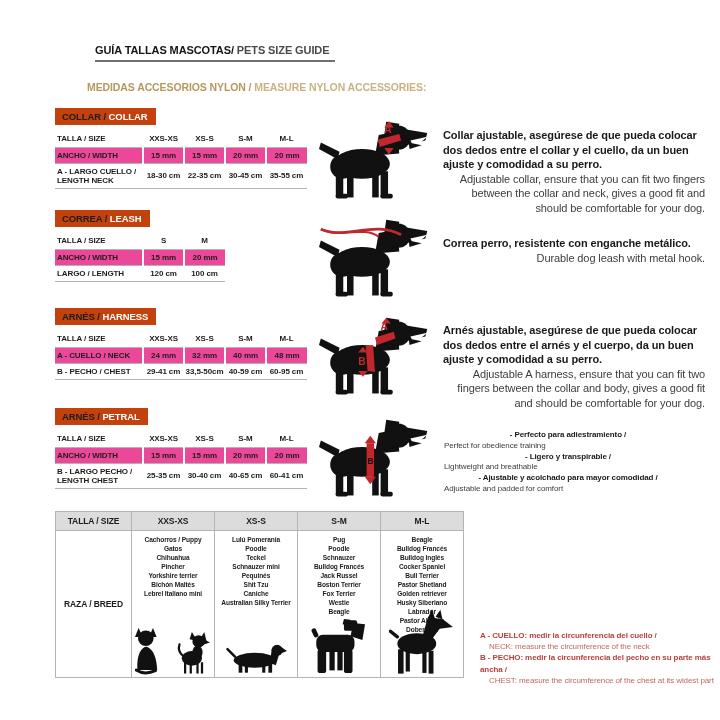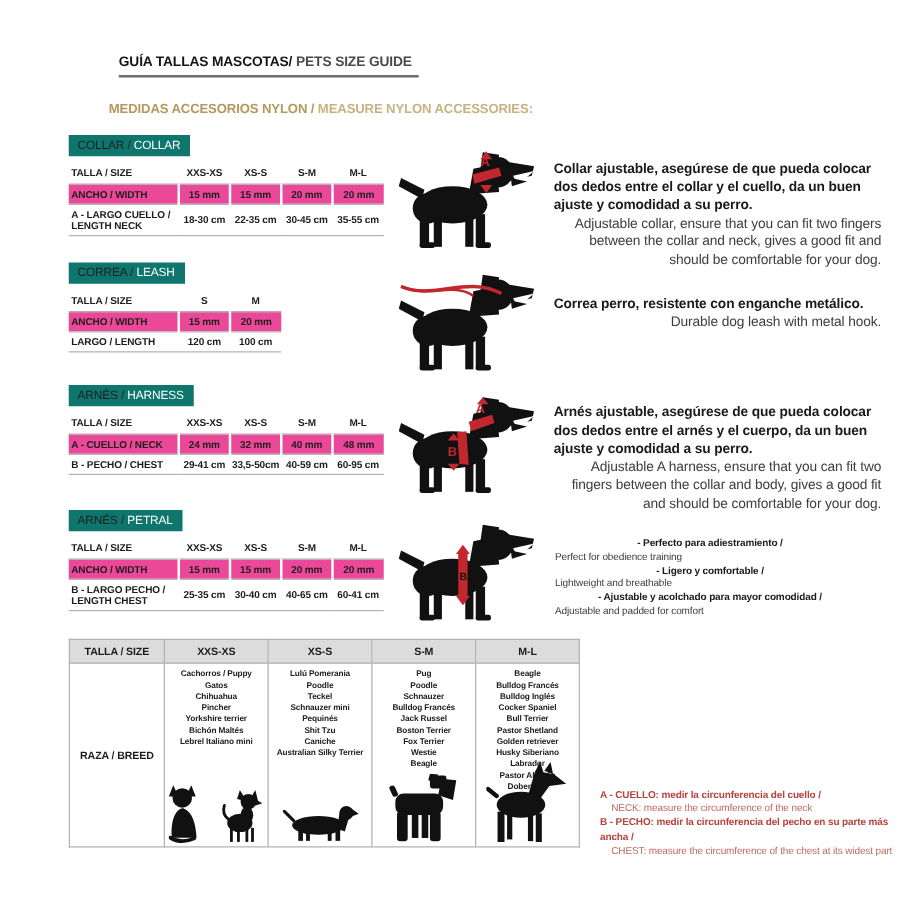--- a/index.html
+++ b/index.html
@@ -11,22 +11,22 @@
   }
   
   .title { position:absolute; left:55px; top:44px; font-size:11px; font-weight:bold;
            border-bottom:2px solid #6f6f6f; padding-bottom:4px; padding-right:6px;margin-left:40px; }
   .title .t-es { color:#151515; }
   .title .t-en { color:#4a4a4a; }
   .subtitle { position:absolute; left:55px; top:81px; font-size:10.5px; font-weight:bold; }
   .subtitle .s-es { color:#b5985c;padding-left:32px; }
   .subtitle .s-en { color:#c9b282; }
   
-  .badge { position:absolute; left:55px; background:#0f766e; padding:3px 8px 3px 7px;
-           font-size:9.5px; font-weight:normal; white-space:nowrap; }
+  .badge { position:absolute; left:55px; background:#c2410c; padding:3px 8px 3px 7px;
+           font-size:9.5px; font-weight:bold; white-space:nowrap; }
   .badge .b-es { color:#1d1d1d; }
   .badge .b-en { color:#ffffff; }
   
   table.spec { position:absolute; left:55px; border-collapse:collapse;
                font-size:8px; font-weight:bold; color:#1c1c1c;
                border-bottom:1px solid #b3b3b3; }
   table.spec td { border-top:1px solid #b3b3b3; text-align:center; padding:3px 1px; height:16px; }
   table.spec tr:first-child td { border-top:none; }
   table.spec td.lbl { text-align:left; width:88px; padding-left:2px; }
   table.spec td.v { width:41px; }
@@ -253,21 +253,21 @@
       <use href="#sym-dog"></use>
       <rect class="red" x="51" y="27" width="8" height="36"></rect>
       <polygon class="red" points="55,19 49,27 61,27"></polygon>
       <text class="mark-dark" x="52" y="49">B</text>
       <polygon class="red" points="55,71 49,63 61,63"></polygon>
     </svg>
   </div>
   <div class="feats" style="top:430px">
     <div class="feat-es">Perfecto para adiestramiento /</div>
     <div class="feat-en">Perfect for obedience training</div>
-    <div class="feat-es">Ligero y comfortable /</div>
+    <div class="feat-es">Ligero y transpirable /</div>
     <div class="feat-en">Lightweight and breathable</div>
     <div class="feat-es">Ajustable y acolchado para mayor comodidad /</div>
     <div class="feat-en">Adjustable and padded for comfort</div>
   </div>
 
   <table class="breed">
     <tbody>
         <tr class="bhead">
       <td class="bh-lbl">TALLA /  SIZE</td>
       <td class="bcol">XXS-XS</td>

